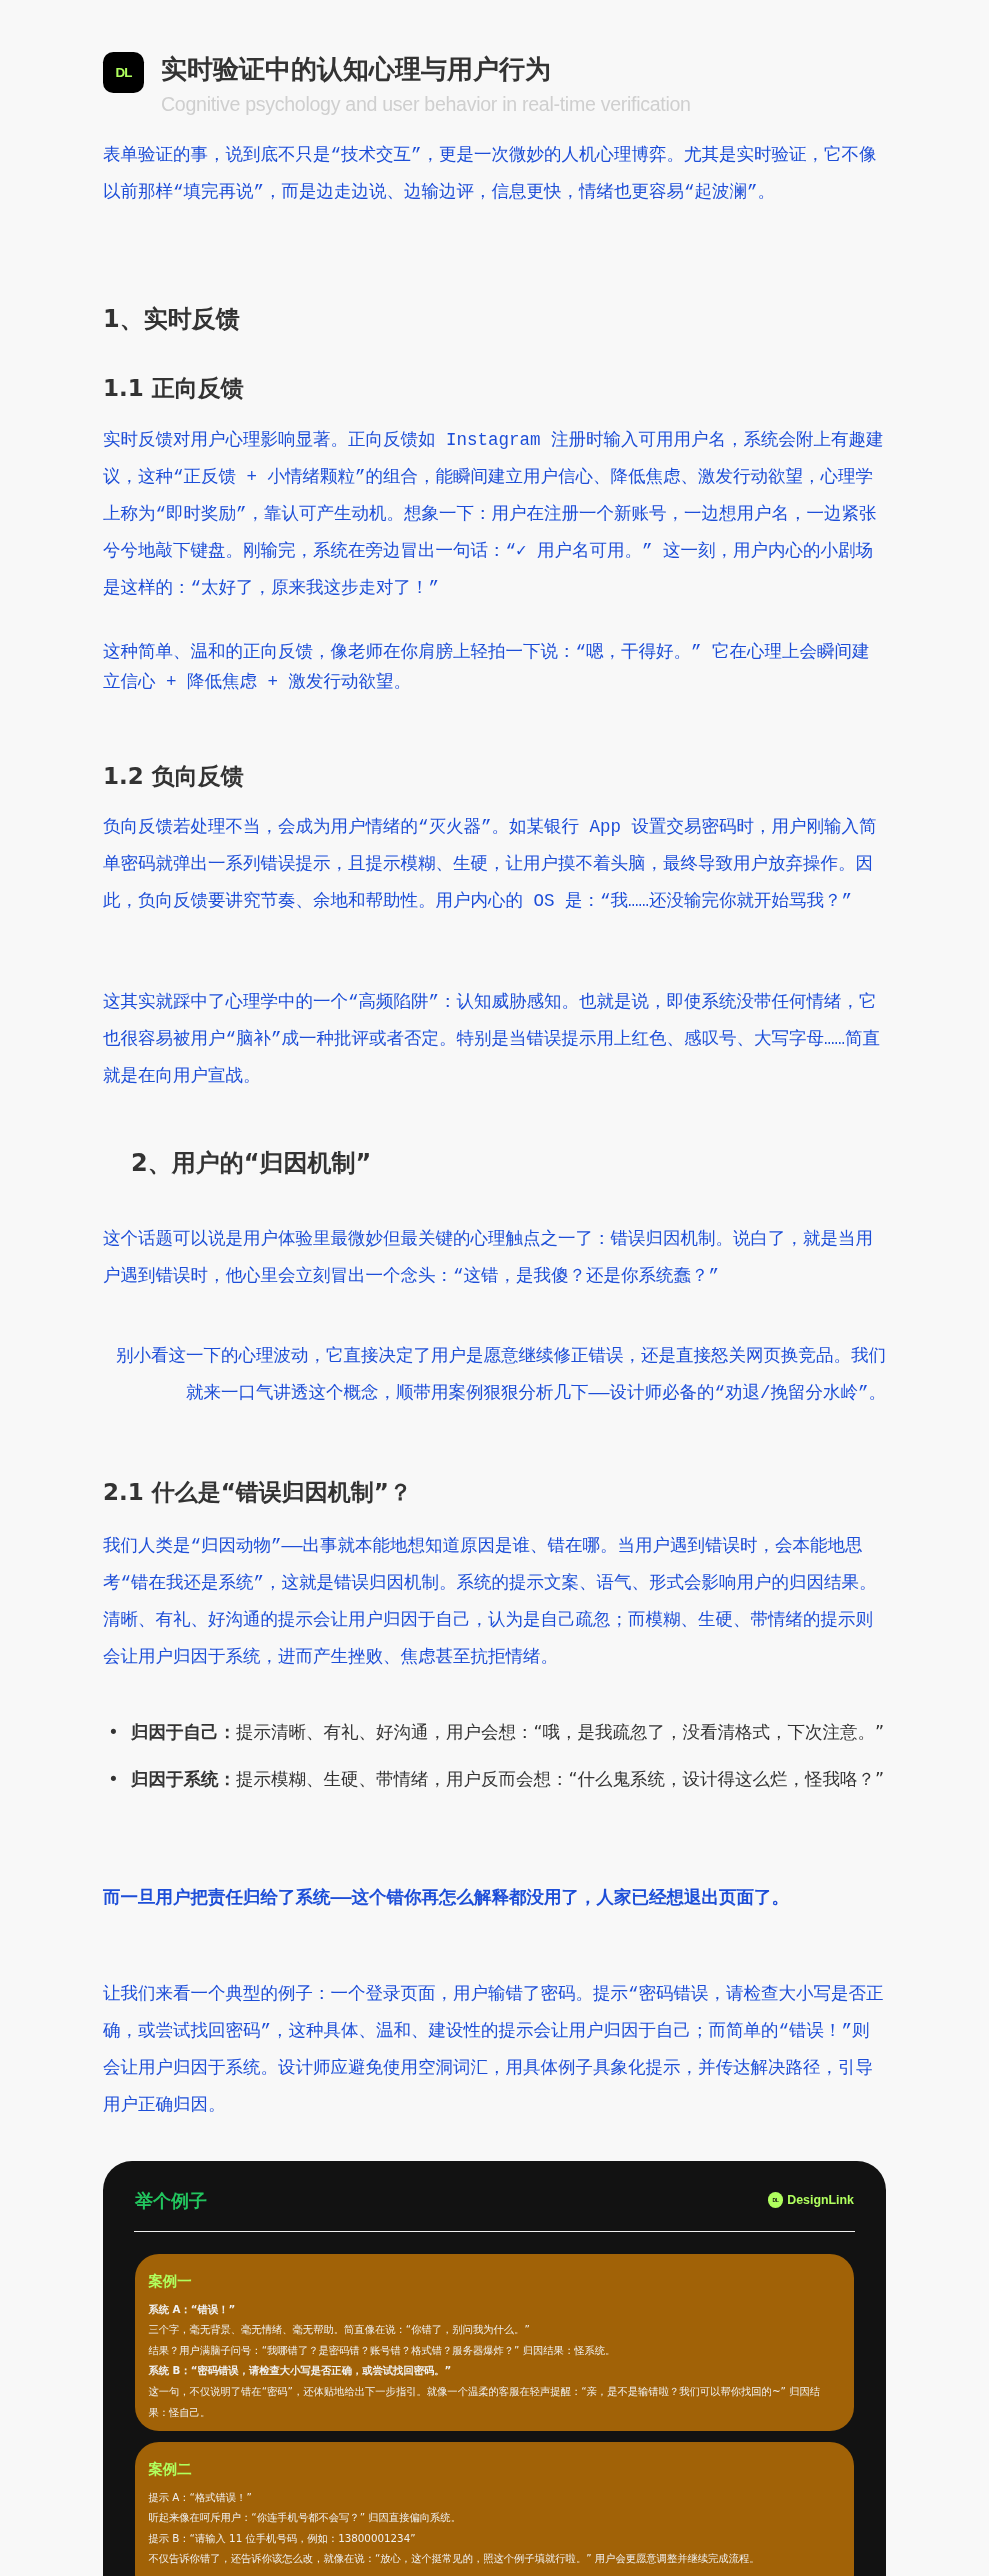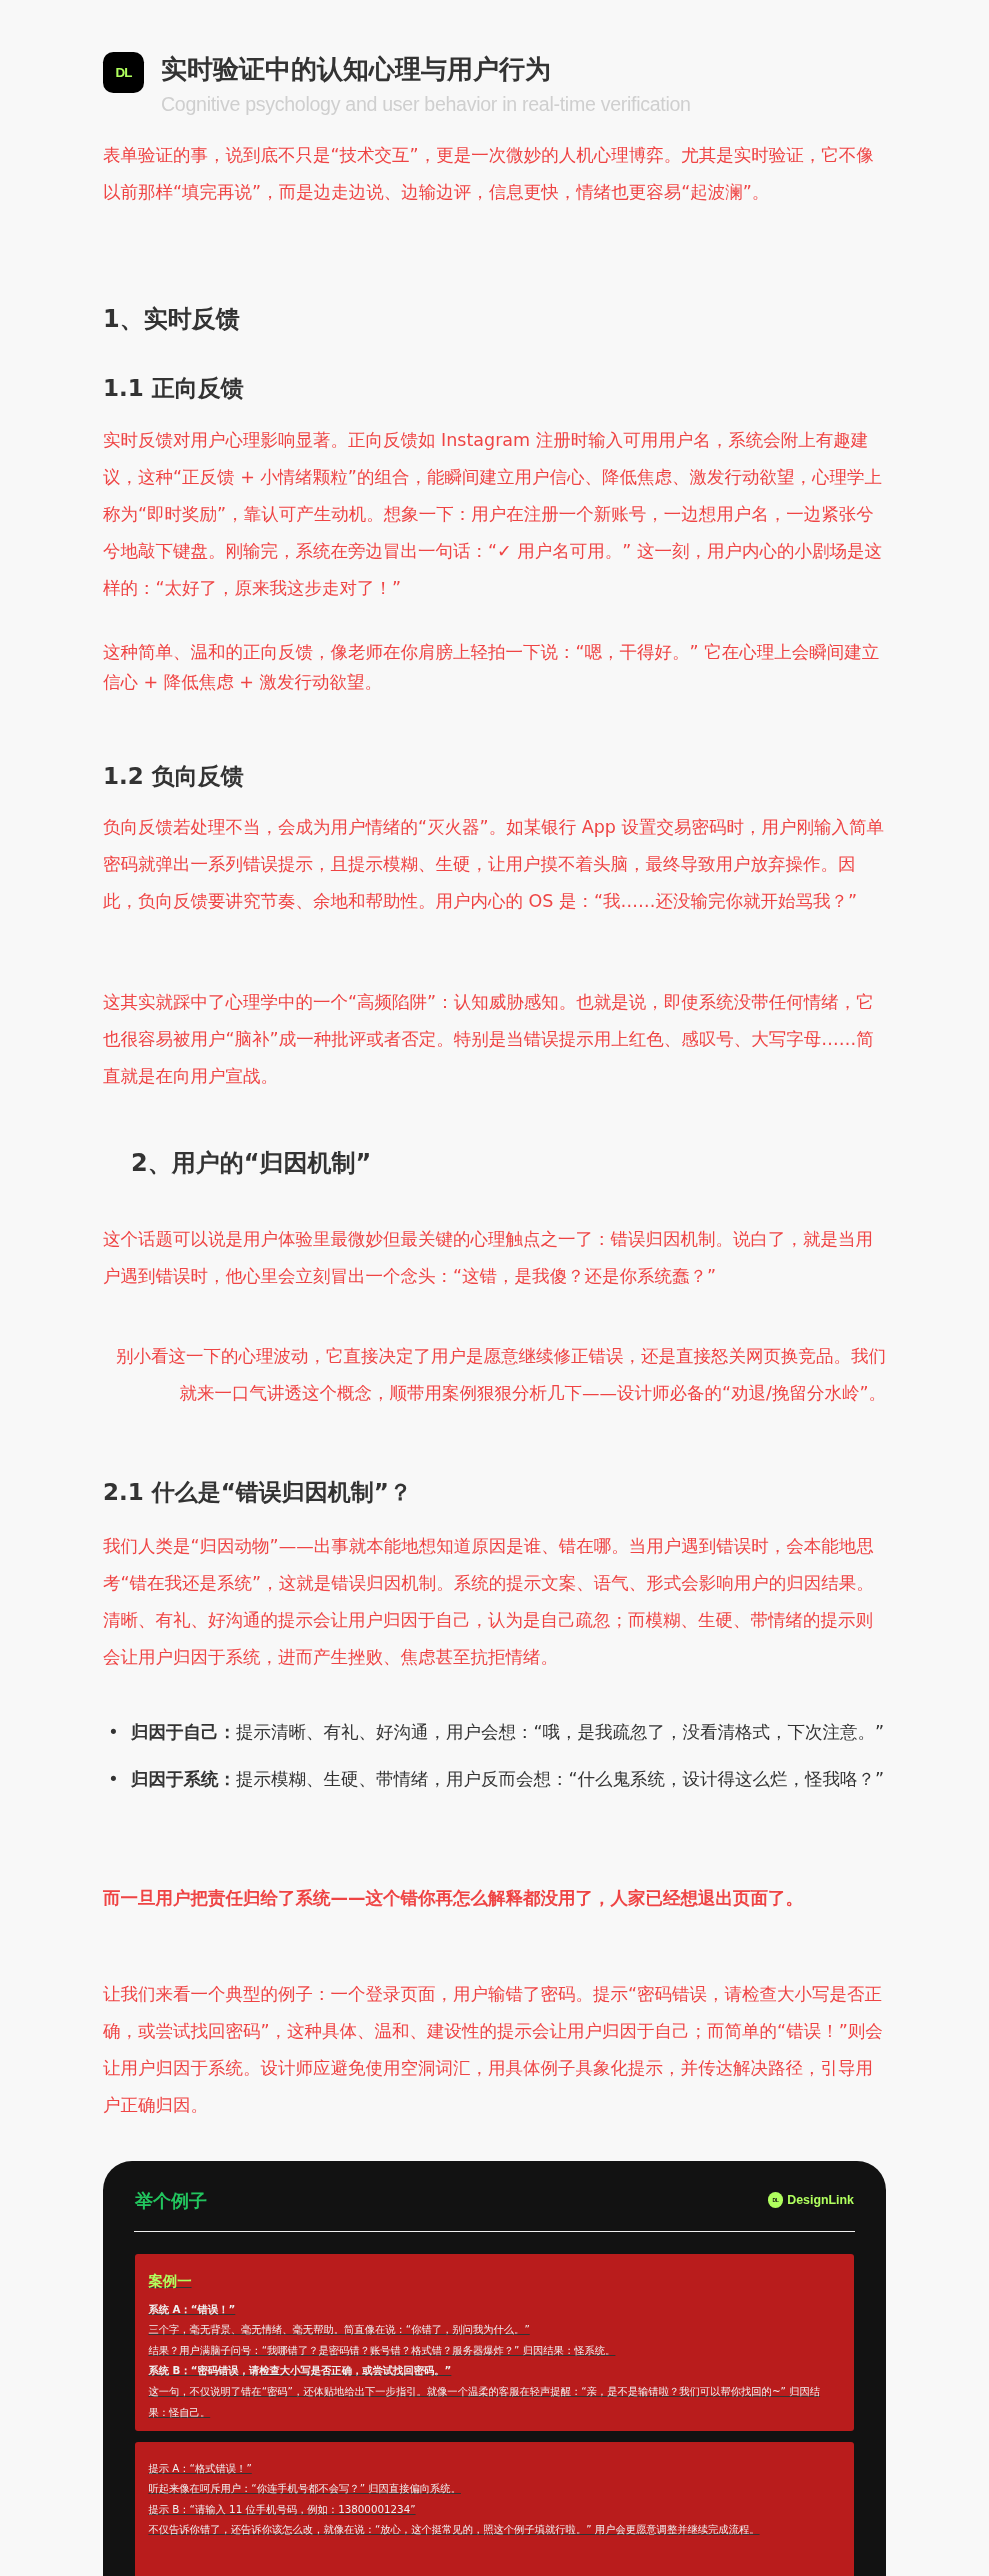--- a/index.html
+++ b/index.html
@@ -7,38 +7,38 @@
   body { font-family: "DejaVu Sans", "Liberation Sans", sans-serif; color: #333; }
   .page { position: relative; width: 989px; height: 3527px; }
   .wrap { position: absolute; left: 103px; width: 783px; }
 
   .header { position: absolute; left: 103px; top: 52px; width: 783px; height: 72px; }
   .logo { position: absolute; left: 0; top: 0; width: 41px; height: 41px; border-radius: 10.3px; background: #000; display: flex; align-items: center; justify-content: center; }
   .logo-text { color: #b0ff5e; font-weight: bold; font-size: 13.4px; letter-spacing: -1px; font-family: "Liberation Sans", sans-serif; }
   .title { position: absolute; left: 58px; top: 1px; font-size: 26px; font-weight: bold; color: #333; line-height: 33px; white-space: nowrap; }
   .subtitle { position: absolute; left: 58px; top: 39px; font-size: 19.6px; color: #cfcfcf; line-height: 26px; white-space: nowrap; font-family: "Liberation Sans", sans-serif; letter-spacing: -0.3px; }
 
-  .p { font-size: 17.5px; line-height: 37px; color: #ef4444; }
+  .p { font-size: 17.5px; line-height: 37px; color: #1d4ed8; font-family: Liberation Mono, monospace; }
   .h1 { font-size: 24px; font-weight: bold; line-height: 31px; color: #333; }
   .h2 { font-size: 23px; font-weight: bold; line-height: 29px; color: #333; }
   .bold { font-weight: bold; }
   ul.bul { list-style: none; }
   ul.bul li { position: relative; padding-left: 28px; font-size: 17.5px; line-height: 37px; }
   ul.bul li::before { content: "•"; position: absolute; left: 5.2px; top: 0; }
 
   .card { position: absolute; left: 103px; width: 783px; background: #121212; border-radius: 29px; }
   .card-head { position: absolute; left: 32px; right: 32px; top: 28px; height: 24px; }
   .card-title { position: absolute; left: 0; top: 0; color: #22c55e; font-size: 18px; font-weight: bold; line-height: 24px; white-space: nowrap; }
   .brand { position: absolute; right: 0; top: 3.1px; display: flex; align-items: center; gap: 4.1px; }
   .brand-dot { width: 15.5px; height: 15.5px; border-radius: 50%; background: #b0ff5e; display: flex; align-items: center; justify-content: center; }
   .brand-dot span { font-size: 5.2px; font-weight: bold; color: #121212; letter-spacing: -0.5px; font-family: "Liberation Sans", sans-serif; }
   .brand-name { color: #b0ff5e; font-size: 12.4px; font-weight: bold; font-family: "Liberation Sans", sans-serif; }
   .card-divider { position: absolute; left: 31px; right: 31px; top: 70px; height: 1px; background: #f0f0f0; }
 
-  .case { position: absolute; left: 32px; right: 32px; background: #b91c1c; border-radius: 3px; padding: 15.5px 13.4px 10.3px 13.4px; text-decoration: underline; }
+  .case { position: absolute; left: 32px; right: 32px; background: #a16207; border-radius: 24px; padding: 15.5px 13.4px 10.3px 13.4px; }
   .case-title { color: #b0ff5e; font-size: 14.4px; font-weight: bold; line-height: 23px; margin-bottom: 6.2px; }
   .case-line { color: #f0f0f0; font-size: 10.3px; line-height: 20.6px; }
   .case-line.b { font-weight: bold; }
 </style>
 </head>
 <body>
 
 <div class="page">
 
   <div class="header">
@@ -90,20 +90,21 @@
     <div class="case" style="top:93px; height:177px;">
       <div class="case-title">案例一</div>
       <div class="case-line b">系统 A：“错误！”</div>
       <div class="case-line">三个字，毫无背景、毫无情绪、毫无帮助。简直像在说：“你错了，别问我为什么。”</div>
       <div class="case-line">结果？用户满脑子问号：“我哪错了？是密码错？账号错？格式错？服务器爆炸？” 归因结果：怪系统。</div>
       <div class="case-line b">系统 B：“密码错误，请检查大小写是否正确，或尝试找回密码。”</div>
       <div class="case-line">这一句，不仅说明了错在“密码”，还体贴地给出下一步指引。就像一个温柔的客服在轻声提醒：“亲，是不是输错啦？我们可以帮你找回的~” 归因结果：怪自己。</div>
     </div>
 
     <div class="case" style="top:281px; height:157px;">
+      <div class="case-title">案例二</div>
       <div class="case-line">提示 A：“格式错误！”</div>
       <div class="case-line">听起来像在呵斥用户：“你连手机号都不会写？” 归因直接偏向系统。</div>
       <div class="case-line">提示 B：“请输入 11 位手机号码，例如：13800001234”</div>
       <div class="case-line">不仅告诉你错了，还告诉你该怎么改，就像在说：“放心，这个挺常见的，照这个例子填就行啦。” 用户会更愿意调整并继续完成流程。</div>
     </div>
   </div>
 
 </div>
 
 

